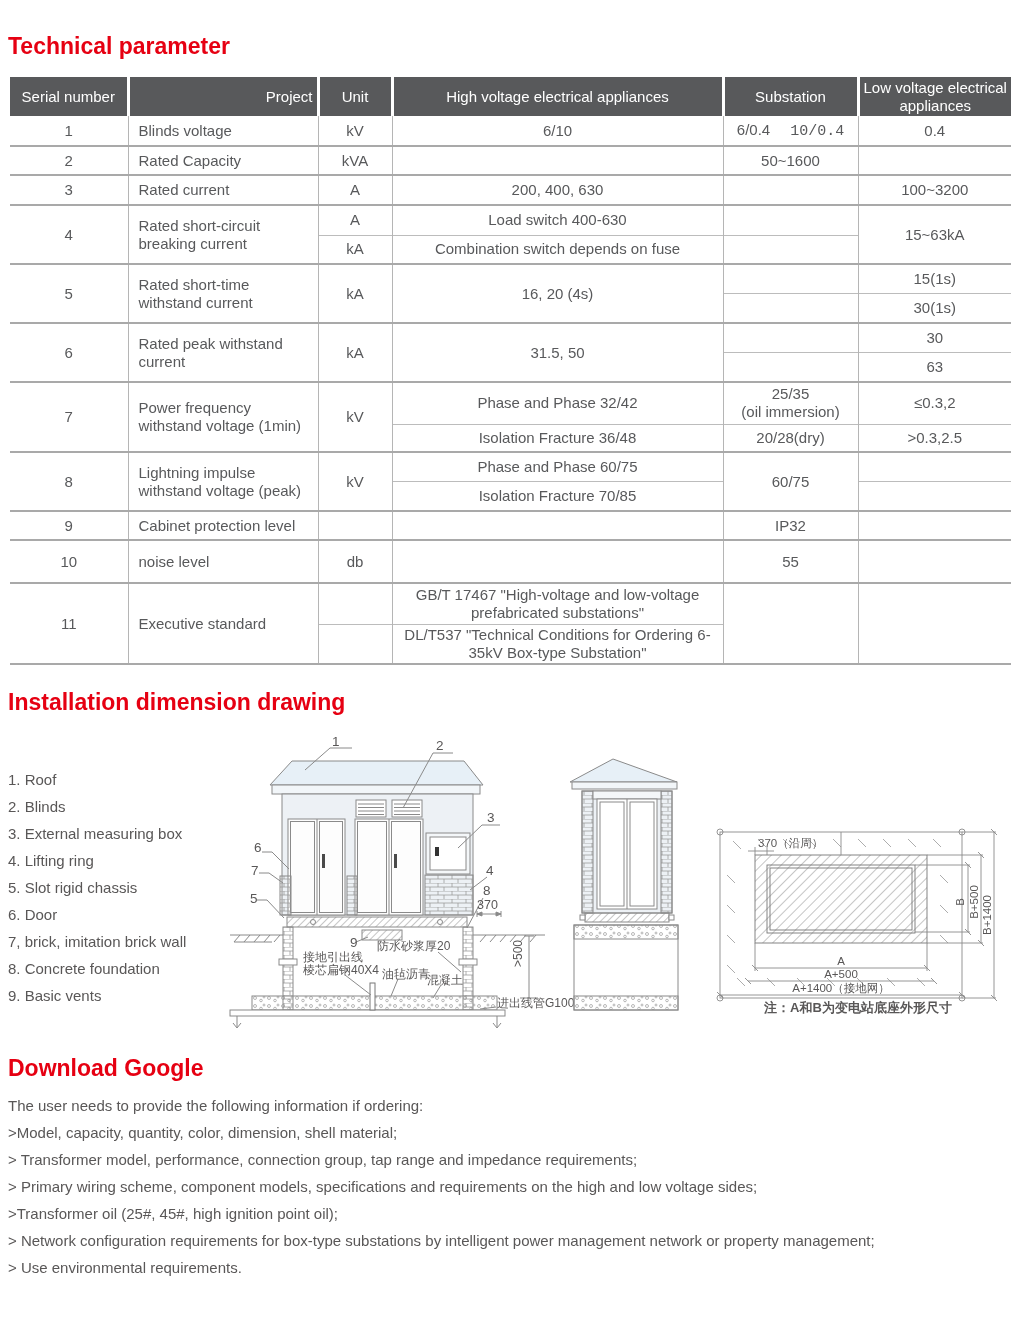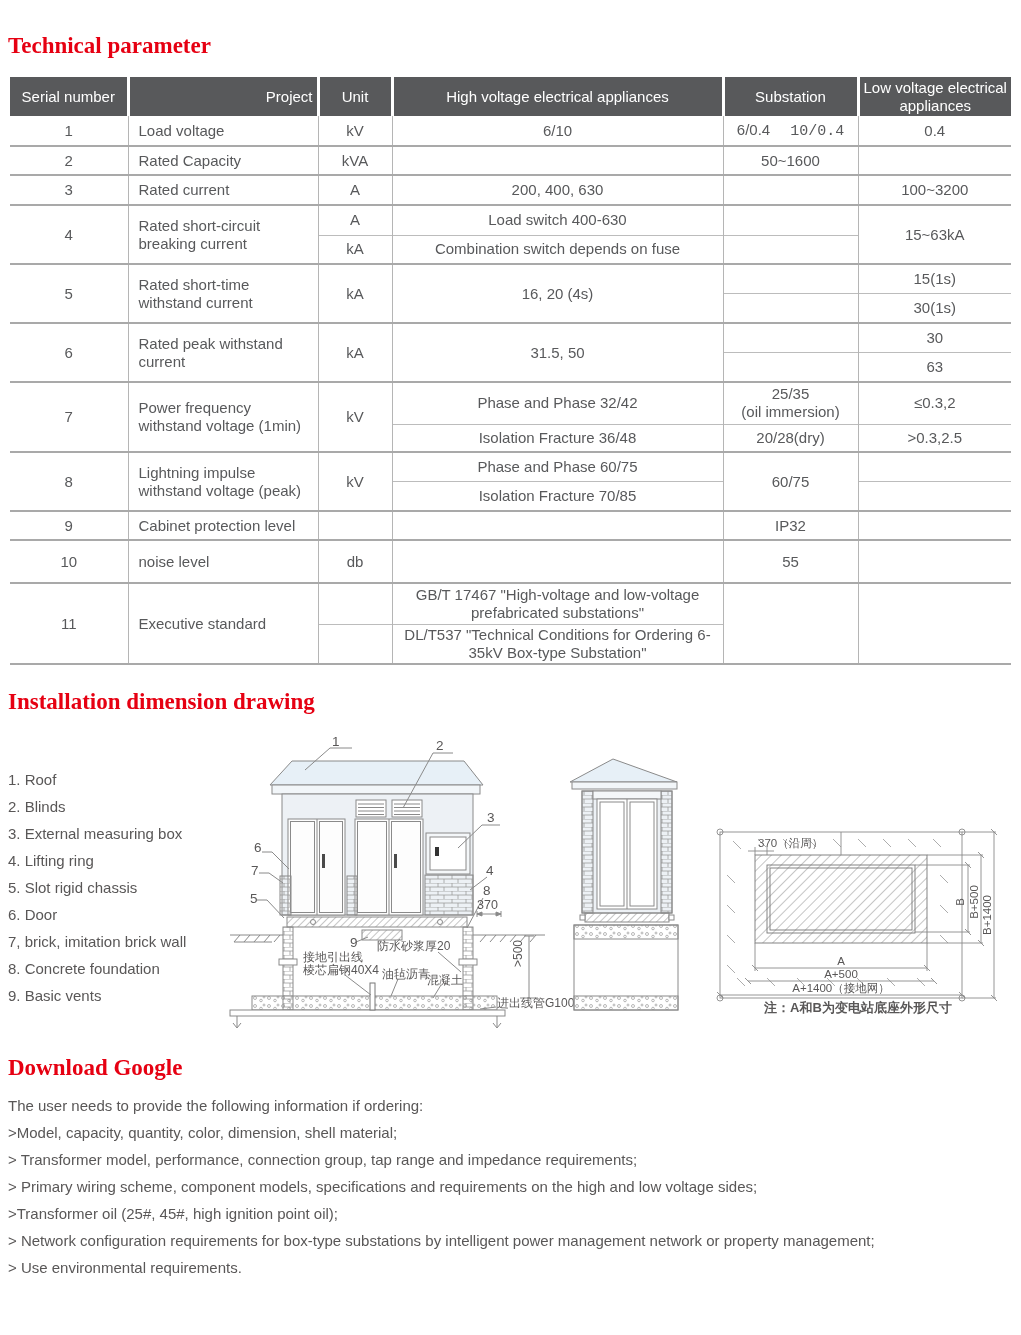--- a/index.html
+++ b/index.html
@@ -1,18 +1,18 @@
 <!DOCTYPE html>
 <html><head>
 <meta charset="utf-8">
 <style>
   html,body{margin:0;padding:0;background:#fff;}
   body{width:1021px;height:1335px;position:relative;overflow:hidden;
        font-family:"Liberation Sans","DejaVu Sans",sans-serif;color:#595757;}
-  .section-title{position:absolute;left:8px;margin:0;font-size:23px;font-weight:bold;color:#e60012;font-family:Liberation Serif, serif;}
+  .section-title{position:absolute;left:8px;margin:0;font-size:23px;font-weight:bold;color:#e60012;}
   #title-technical{top:33px;}
   #title-installation{top:689px;}
   #title-download{top:1055px;}
 
   
   table.tech{position:absolute;left:10px;top:77px;width:1001px;border-collapse:collapse;
              table-layout:fixed;font-size:15px;color:#58595b;border-bottom:2px solid #a9a9a9;}
   table.tech th{background:#58595b;color:#fff;font-weight:normal;height:39px;
                 border-left:3px solid #fff;padding:0 4px;text-align:center;line-height:1.15;}
   table.tech th.th-first{border-left:none;}
@@ -54,21 +54,21 @@
       <tr>
     <th class="th-first">Serial number</th>
     <th class="th-proj">Project</th>
     <th>Unit</th>
     <th>High voltage electrical appliances</th>
     <th>Substation</th>
     <th>Low voltage electrical appliances</th>
   </tr>
   <tr class="major first" style="height:30px">
     <td>1</td>
-    <td class="c-proj">Load voltage</td>
+    <td class="c-proj">Blinds voltage</td>
     <td>kV</td>
     <td>6/10</td>
     <td><span>6/0.4</span><span class="gap">10/0.4</span></td>
     <td class="lce">0.4</td>
   </tr>
   <tr class="major" style="height:29px">
     <td>2</td>
     <td class="c-proj">Rated Capacity</td>
     <td>kVA</td>
     <td></td>

